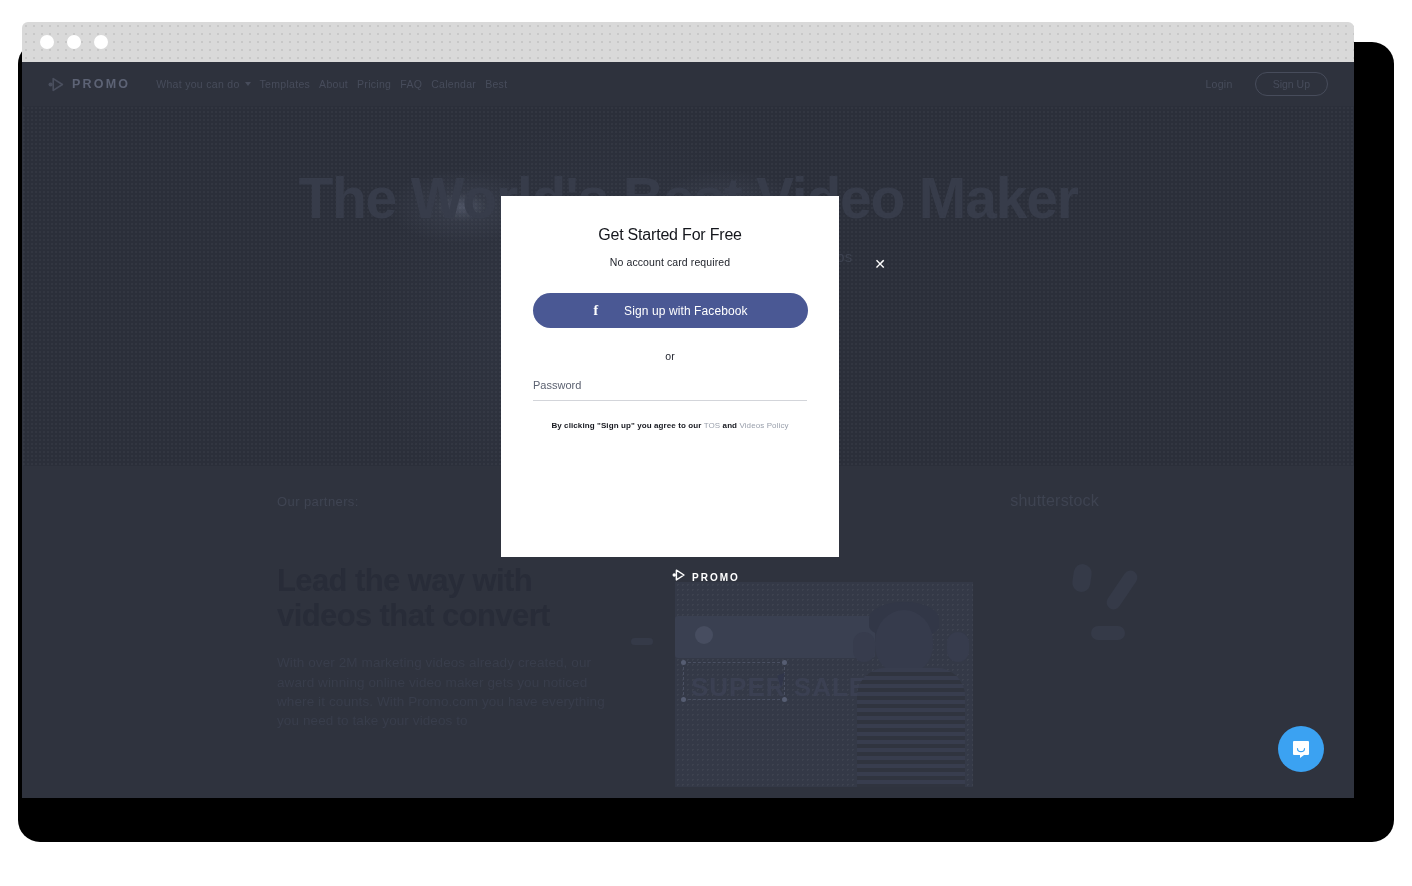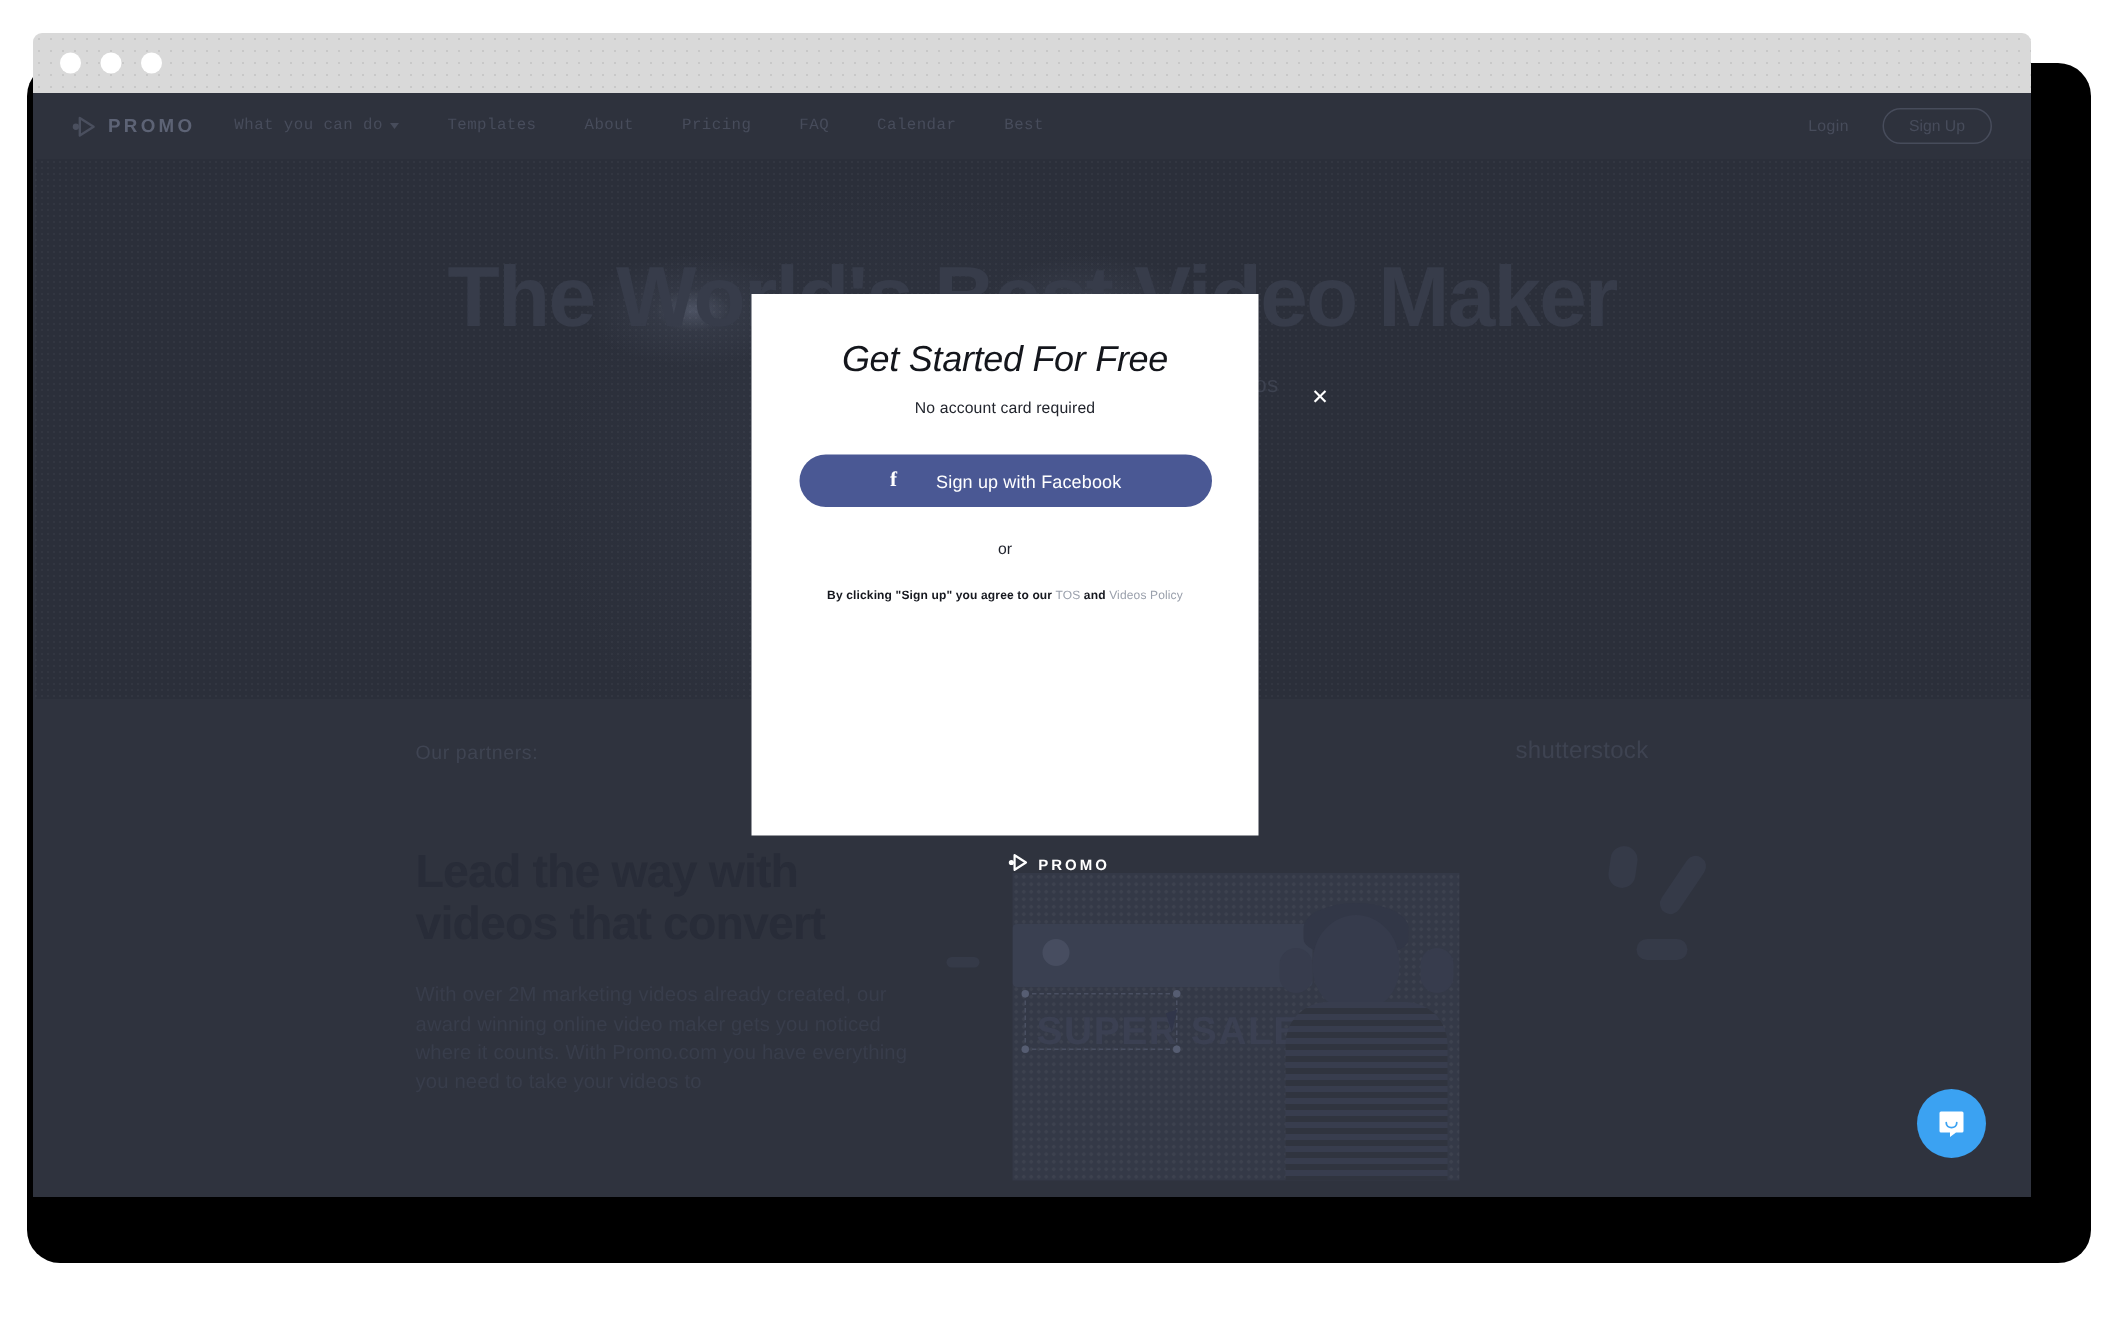--- a/index.html
+++ b/index.html
@@ -89,22 +89,21 @@
   .brand-mark svg { display: block; }
   .brand-text {
     color: #5d6375;
     font-size: 12.5px;
     letter-spacing: 2.2px;
     font-weight: 600;
   }
   .nav-links {
     display: flex;
     align-items: center;
-    gap: 32px;
-    font-family: Liberation Mono, monospace;
+    gap: 9px;
   }
   .nav-link {
     color: #474c5b;
     font-size: 10.5px;
     letter-spacing: 0.3px;
     white-space: nowrap;
     display: flex;
     align-items: center;
     gap: 5px;
     cursor: pointer;
@@ -400,25 +399,24 @@
     left: 501px;
     top: 196px;
     width: 338px;
     height: 361px;
     background: #ffffff;
     z-index: 10;
     padding: 30px 32px 0;
   }
   .modal-title {
     text-align: center;
-    font-size: 24px;
+    font-size: 16px;
     color: #14161c;
     letter-spacing: -0.2px;
     font-weight: 400;
-    font-style: italic;
   }
   .modal-sub {
     text-align: center;
     margin-top: 12px;
     font-size: 10.5px;
     color: #22252d;
     letter-spacing: 0.1px;
   }
   .fb-btn {
     margin: 25px auto 0;
@@ -683,20 +681,23 @@
     <div class="modal-title">Get Started For Free</div>
     <div class="modal-sub">No account card required</div>
 
     <button class="fb-btn">
       <span class="fb-glyph">f</span>
       <span class="fb-label">Sign up with Facebook</span>
     </button>
 
     <div class="or-row">or</div>
 
+    <div class="field">
+      <input type="password" placeholder="Password" style="">
+    </div>
 
 
     <div class="legal">
       <b>By clicking "Sign up" you agree to our</b>
       <span class="lnk">TOS</span>
       <b>and</b>
       <span class="lnk">Videos Policy</span>
     </div>
   </div>
 

